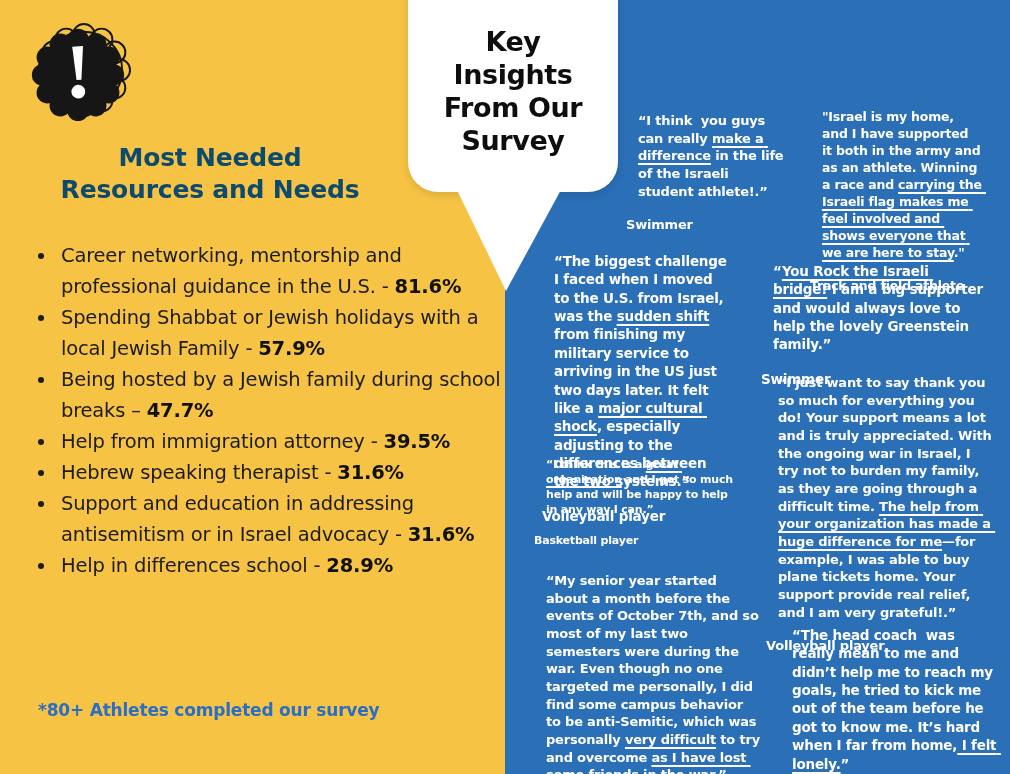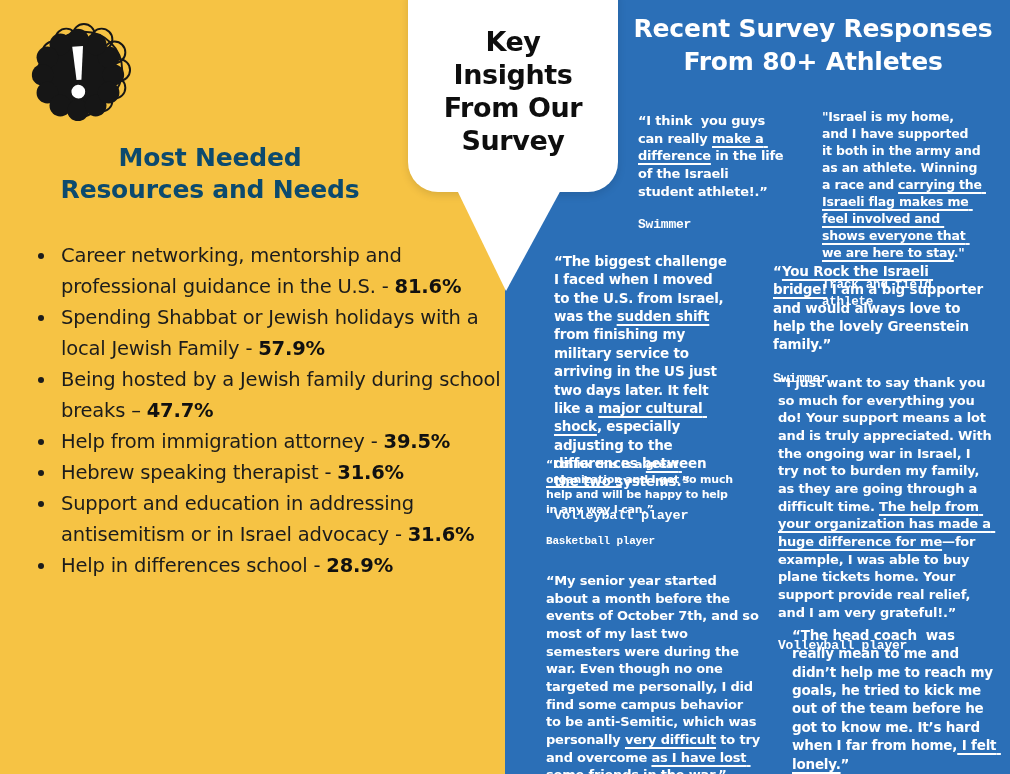--- a/index.html
+++ b/index.html
@@ -25,21 +25,21 @@
     border-radius:30px;box-shadow:0 3px 8px rgba(0,0,0,0.12);}
   .bubble-title{position:absolute;left:430px;top:26px;width:166px;text-align:center;
     font-size:27px;font-weight:700;color:#0e0e0e;line-height:1.22;letter-spacing:-0.4px;}
   .bubble-tail{position:absolute;left:450px;top:186px;width:120px;height:110px;}
 
   .right-heading{position:absolute;left:630px;top:13px;width:366px;text-align:center;
     font-size:25px;font-weight:700;color:#fff;line-height:1.3;letter-spacing:-0.2px;}
 
   .quote{position:absolute;color:#fff;font-weight:700;font-size:13px;line-height:1.36;letter-spacing:-0.2px;}
   .qtext{margin:16px;white-space:pre-wrap;}
-  .qauthor{margin:16px;font-family:Liberation Mono, monospace;}
+  .qauthor{margin:4px;}
   .u{text-decoration:underline;text-decoration-thickness:1.5px;text-underline-offset:2.5px;}
 
   .q0{left:622px;top:96px;width:178px;}
   .q1{left:806px;top:92px;width:192px;font-size:12.5px;}
   .q2{left:538px;top:236px;width:206px;font-size:13.5px;}
   .q3{left:530px;top:442px;width:220px;font-size:11px;}
   .q4{left:530px;top:556px;width:248px;}
   .q5{left:757px;top:246px;width:246px;font-size:13.5px;}
   .q6{left:762px;top:358px;width:246px;}
   .q7{left:776px;top:610px;width:238px;font-size:13.5px;}
@@ -94,28 +94,28 @@
   <ul class="bullets">
     <li><span>Career networking, mentorship and professional guidance in the U.S. - </span><span class="pct">81.6%</span></li>
     <li><span>Spending Shabbat or Jewish holidays with a local Jewish Family - </span><span class="pct">57.9%</span></li>
     <li><span>Being hosted by a Jewish family during school breaks – </span><span class="pct">47.7%</span></li>
     <li><span>Help from immigration attorney - </span><span class="pct">39.5%</span></li>
     <li><span>Hebrew speaking therapist - </span><span class="pct">31.6%</span></li>
     <li><span>Support and education in addressing antisemitism or in Israel advocacy - </span><span class="pct">31.6%</span></li>
     <li><span>Help in differences school - </span><span class="pct">28.9%</span></li>
   </ul>
 
+  <div class="footnote">*80+ Athletes completed our survey</div>
 
   <div class="bubble"></div>
   <svg class="bubble-tail" viewBox="0 0 120 110">
     <polygon points="6,2 112,2 56,105" fill="#ffffff"></polygon>
   </svg>
   <div class="bubble-title">Key Insights From Our Survey</div>
 
-  <div class="right-heading">Recent Survey Responses From 80+ Athletes</div>
 
   <div class="quote q0">
     <p class="qtext"><span>“I think  you guys can really </span><span class="u">make a difference</span><span> in the life of the Israeli student athlete!.”</span></p>
     <p class="qauthor">Swimmer</p>
   </div>
   <div class="quote q1">
     <p class="qtext"><span>"Israel is my home, and I have supported it both in the army and as an athlete. Winning a race and </span><span class="u">carrying the Israeli flag makes me feel involved and shows everyone that we are here to stay</span><span>."</span></p>
     <p class="qauthor">Track and field athlete</p>
   </div>
   <div class="quote q2">

